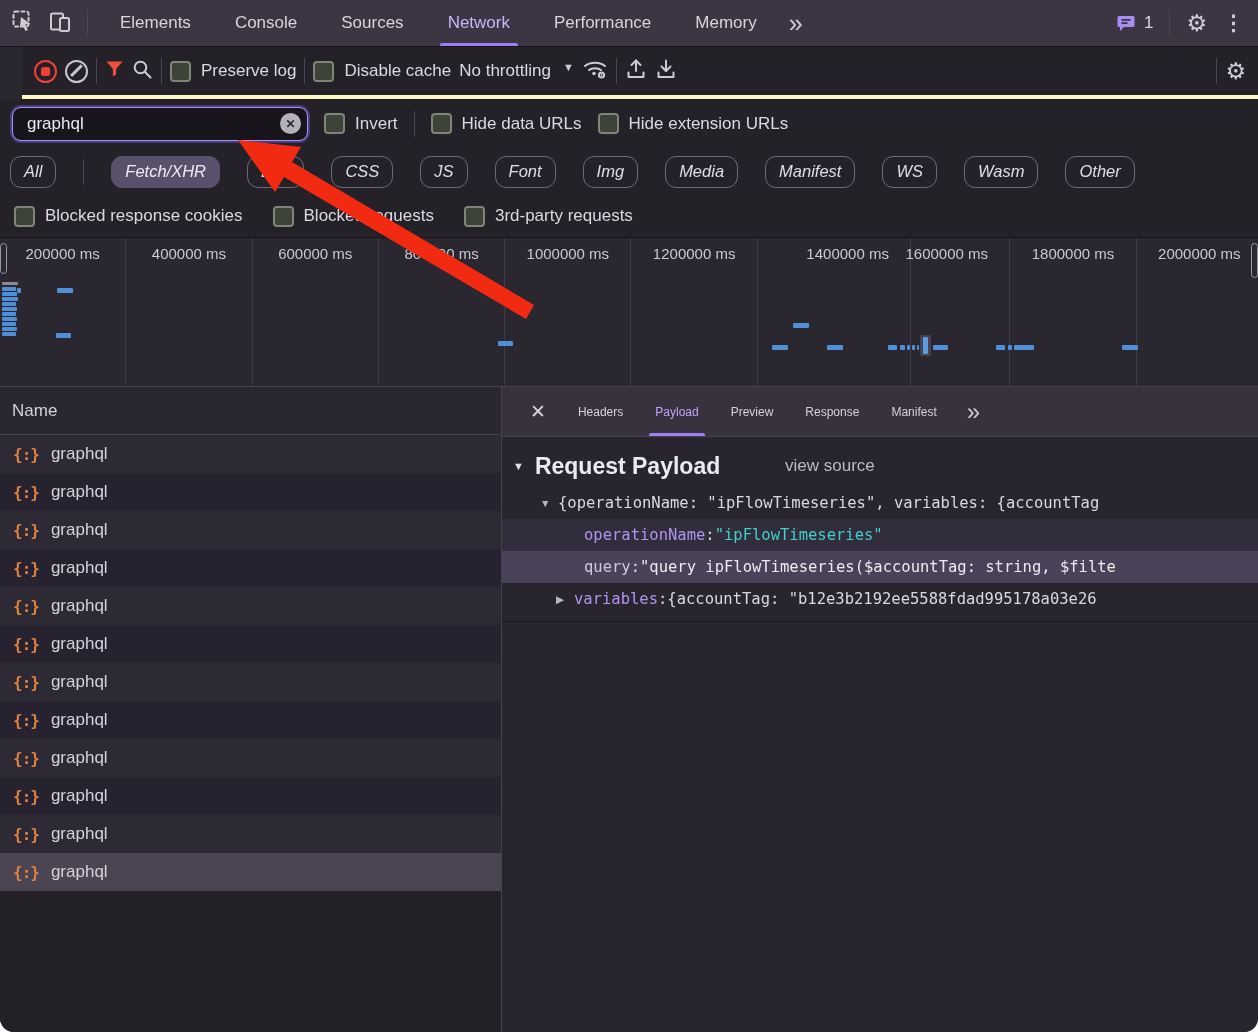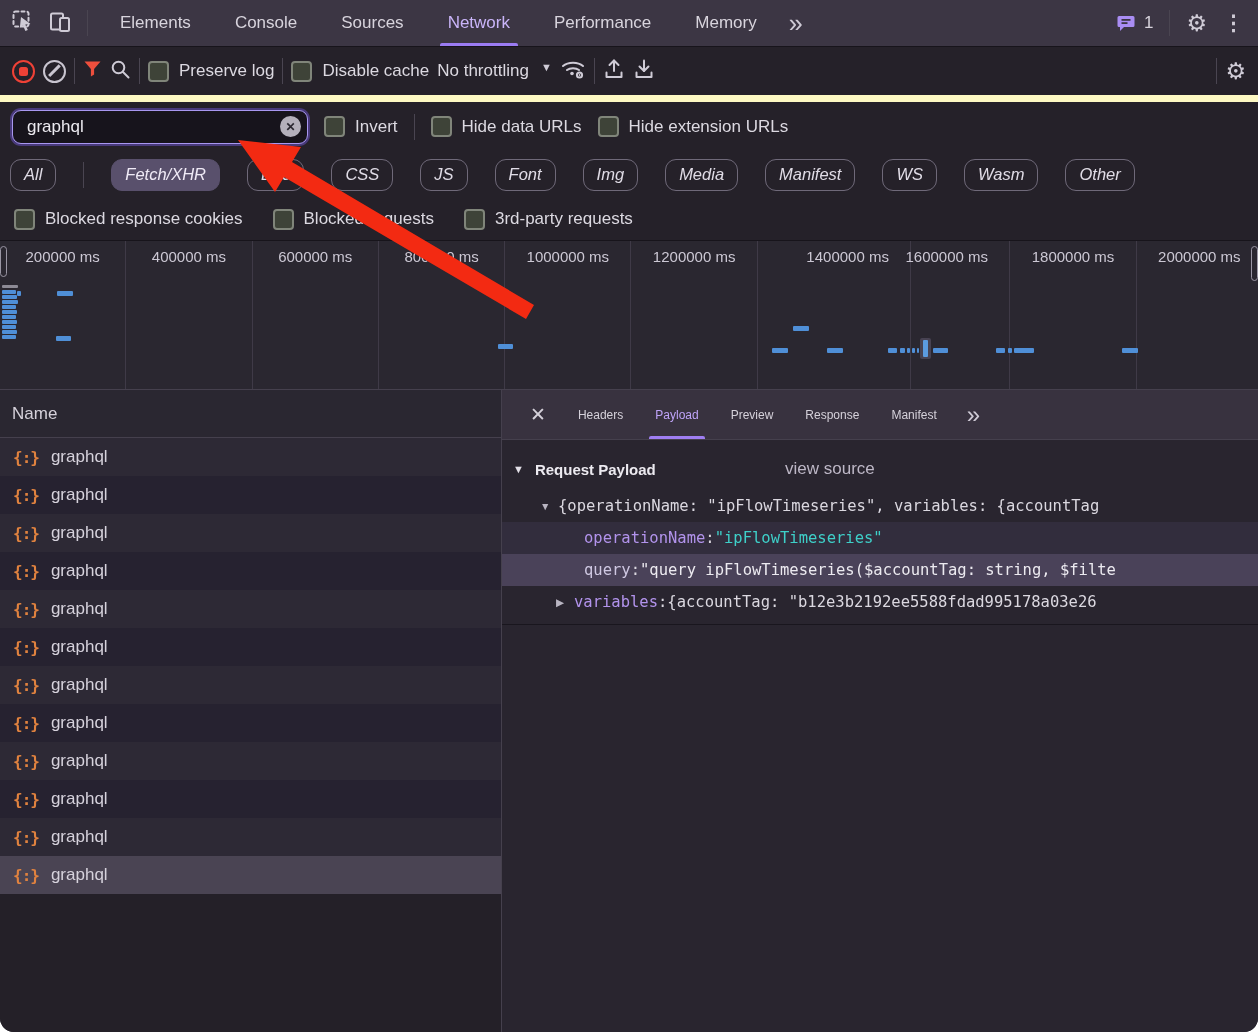--- a/index.html
+++ b/index.html
@@ -11,21 +11,21 @@
   .tabbar{height:46px;background:#3c3644;display:flex;align-items:stretch;border-bottom:1px solid #17141b;}
   .tabbar .icons{display:flex;align-items:center;gap:14px;padding:0 14px 0 12px;}
   .tab{display:flex;align-items:center;padding:0 22px;font-size:17px;color:#d8d4dd;position:relative;cursor:default;}
   .tab.active{color:#c9b4f8;}
   .tab.active::after{content:"";position:absolute;left:14px;right:14px;bottom:0;height:3px;background:#9b7cf3;border-radius:2px 2px 0 0;}
   .tab-more{display:flex;align-items:center;padding:0 10px;font-size:25px;color:#cfcbd6;}
   .tabbar-right{margin-left:auto;display:flex;align-items:center;gap:16px;padding-right:14px;}
   .issues{display:flex;align-items:center;gap:7px;font-size:17px;color:#d8d4dd;}
   .glyph{color:#cfcbd6;}
   
-  .toolbar{height:48px;background:#252129;display:flex;align-items:center;gap:8px;padding:0 12px;border-bottom:7px solid #fef9c3;}
+  .toolbar{height:48px;background:#252129;display:flex;align-items:center;gap:8px;padding:0 12px;border-bottom:4px solid #fef9c3;margin-left:22px;}
   .rec{width:19px;height:19px;border:2.5px solid #ef4136;border-radius:50%;position:relative;flex:0 0 auto;}
   .rec::after{content:"";position:absolute;left:50%;top:50%;width:9px;height:9px;margin:-4.5px 0 0 -4.5px;background:#ef4136;border-radius:2.5px;}
   .noentry{width:19px;height:19px;border:2.5px solid #c9c5d0;border-radius:50%;position:relative;flex:0 0 auto;}
   .noentry::after{content:"";position:absolute;left:50%;top:1px;width:2.5px;height:15px;margin-left:-1.25px;background:#c9c5d0;transform:rotate(45deg);}
   .chk{display:inline-flex;align-items:center;gap:10px;font-size:17px;color:#dcd9e1;white-space:nowrap;}
   .box{width:17px;height:17px;border:2px solid #80857a;background:#3e4338;border-radius:4px;flex:0 0 auto;}
   .throttle{display:flex;gap:12px;font-size:17px;color:#dcd9e1;}
   .caret{font-size:11px;color:#cfcbd6;}
   .spacer{flex:1;}
   
@@ -63,21 +63,21 @@
   .jsonicon{font-family:"DejaVu Sans Mono",monospace;font-size:16px;font-weight:bold;color:#e0823f;letter-spacing:-1px;}
   
   .details{flex:1;background:#29252f;display:flex;flex-direction:column;min-width:0;}
   .dtabs{height:49px;background:#38323f;border-bottom:1px solid #45404d;display:flex;align-items:stretch;padding-left:16px;gap:4px;}
   .closex{display:flex;align-items:center;padding:0 12px;font-size:19px;color:#d5d1da;}
   .dtab{display:flex;align-items:center;padding:0 16px;font-size:12px;color:#d5d1da;position:relative;}
   .dtab.active{color:#bfa4fa;}
   .dtab.active::after{content:"";position:absolute;left:10px;right:10px;bottom:0;height:3px;background:#9f7ef2;border-radius:2px 2px 0 0;}
   .dmore{display:flex;align-items:center;padding:0 10px;font-size:24px;color:#cfcbd6;}
   .payload-hdr{display:flex;align-items:center;height:42px;margin-top:8px;}
-  .ptitle{font-size:15px;font-weight:bold;color:#eceaf0;padding-left:11px;}
+  .ptitle{font-size:23px;font-weight:bold;color:#eceaf0;padding-left:11px;}
   .ptwisty{font-size:11px;color:#e3e0e8;padding-left:11px;}
   .viewsrc{font-size:17px;color:#bdb7c6;position:absolute;left:283px;}
   .phwrap{position:relative;}
   .ptree{font-family:"DejaVu Sans Mono",monospace;font-size:15.5px;}
   .prow{height:32px;display:flex;align-items:center;white-space:nowrap;overflow:hidden;}
   .prow .tw{font-size:10.5px;color:#b9b5c2;width:18px;flex:0 0 18px;font-family:"Liberation Sans",sans-serif;}
   .prow.stripe{background:#322d3d;}
   .prow.selected{background:#4a4259;}
   .c-plain{color:#dbd8e0;}
   .c-key{color:#b293ec;}

